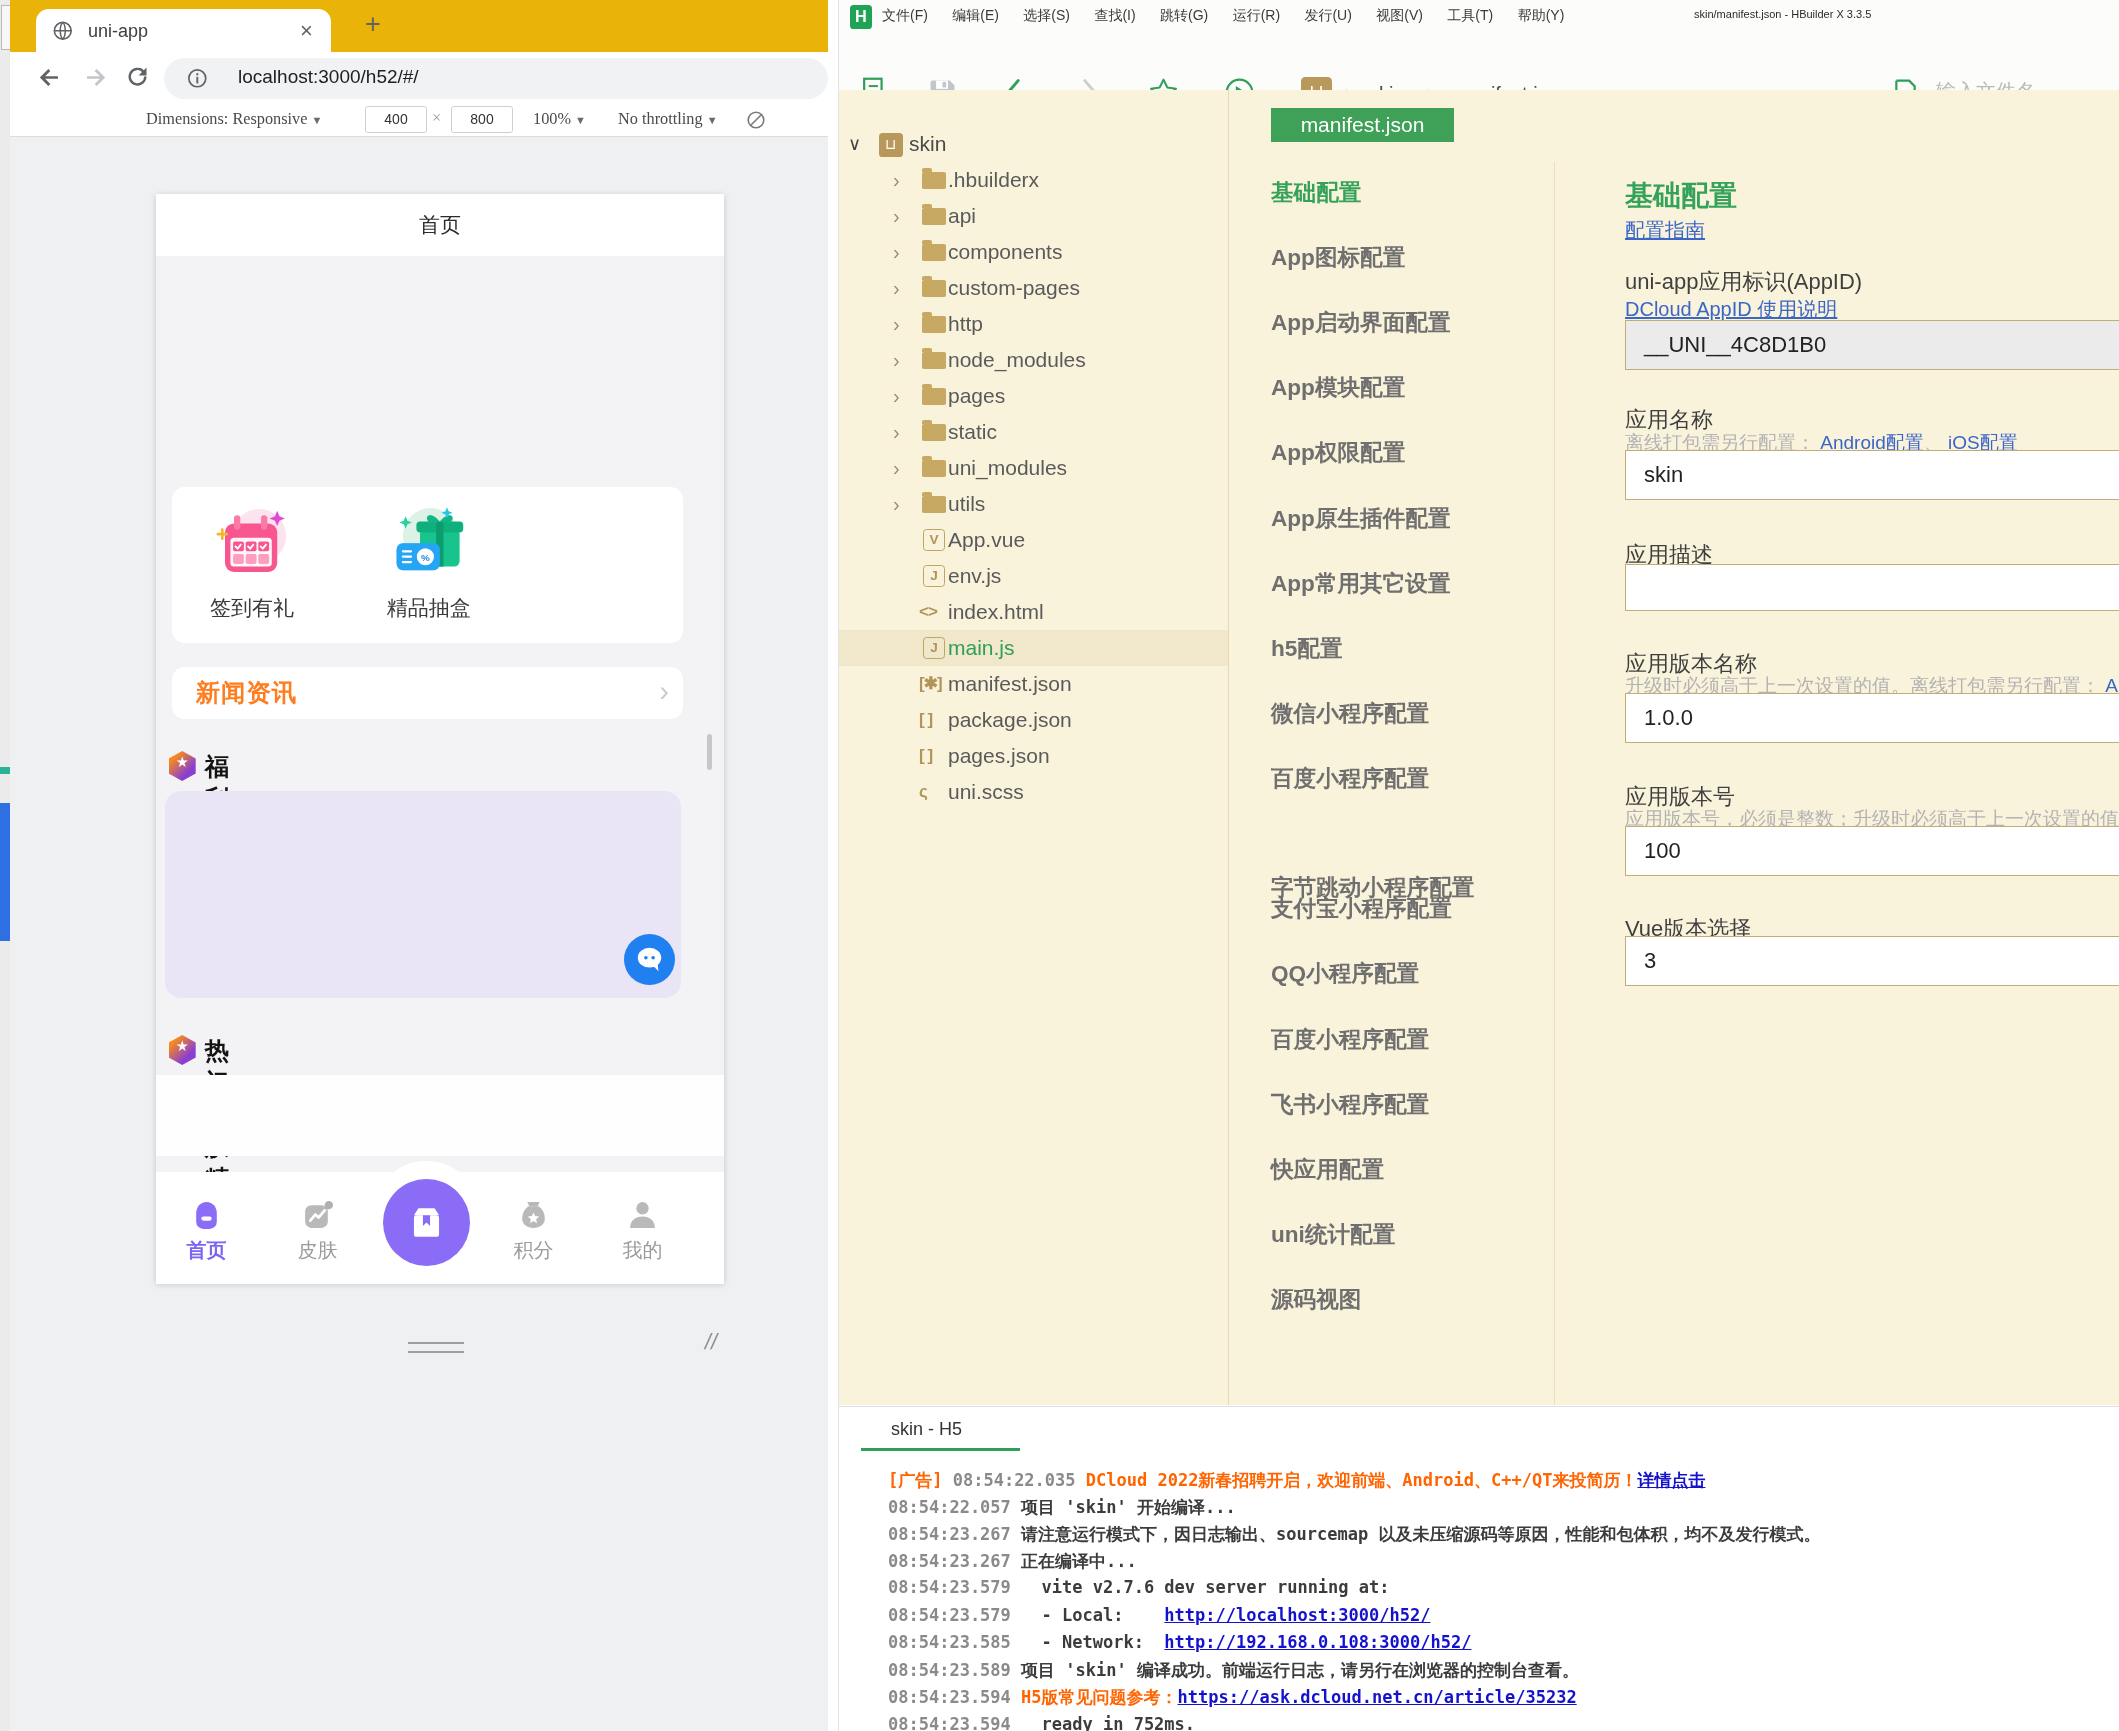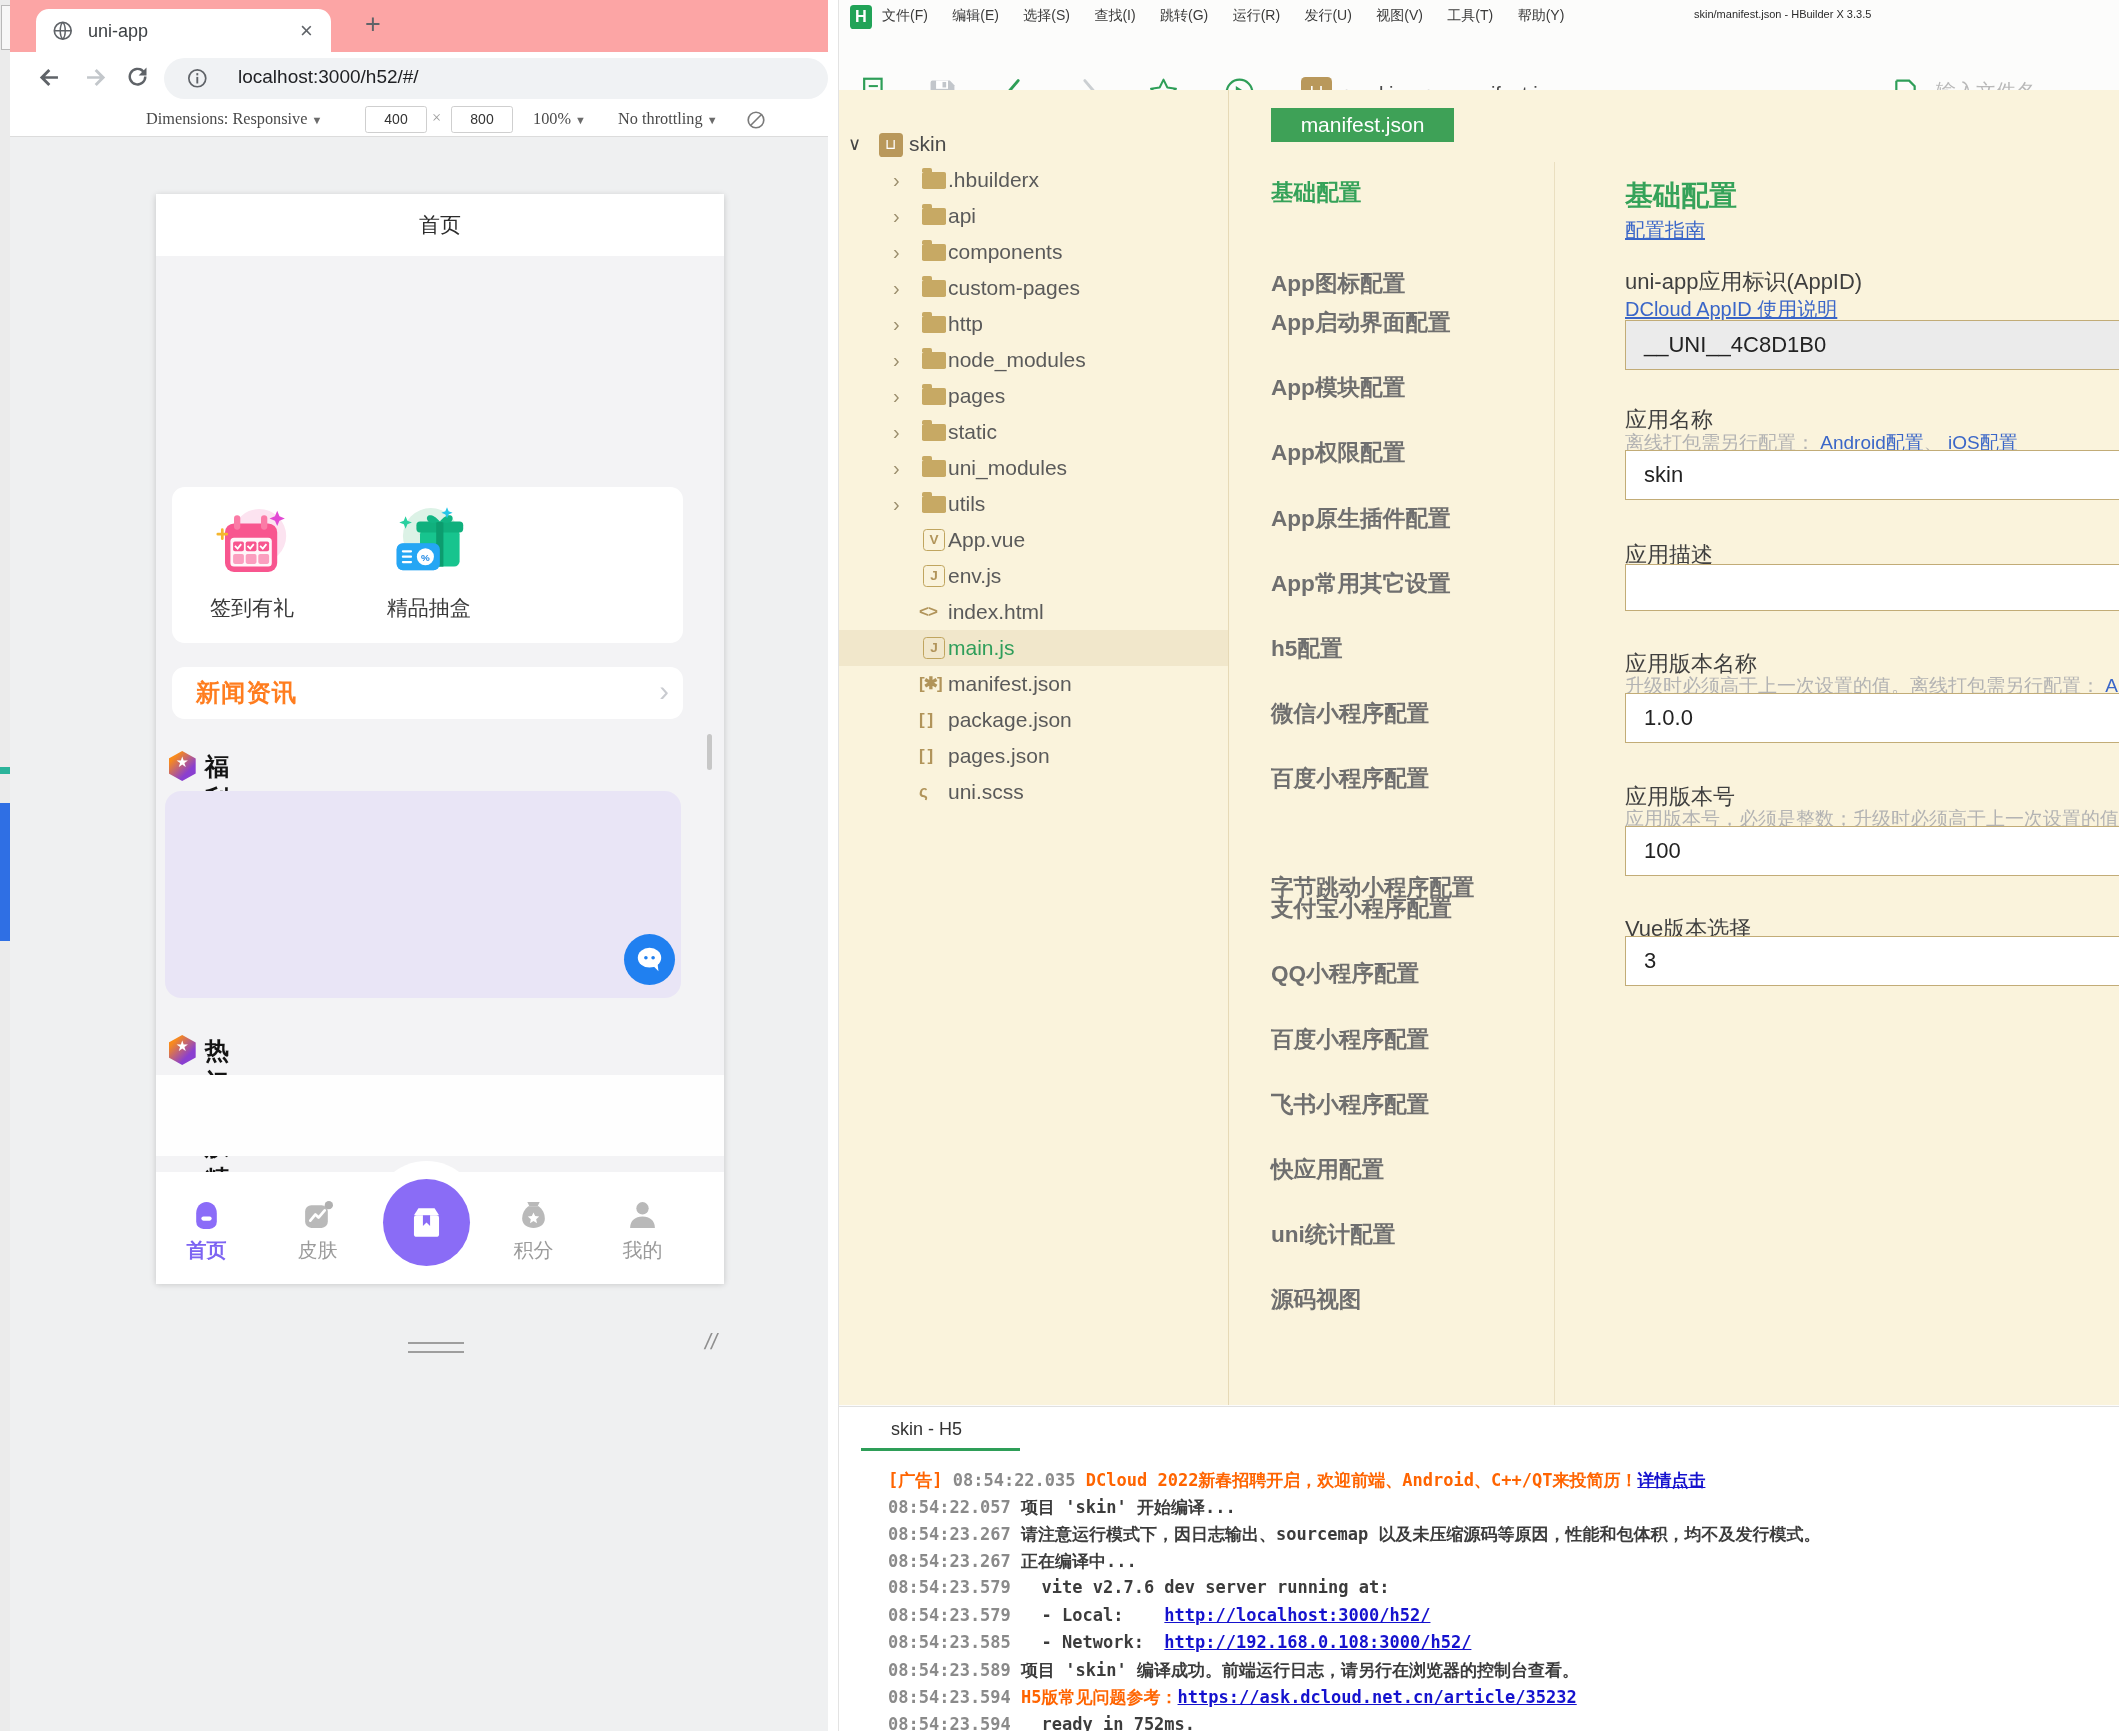--- a/index.html
+++ b/index.html
@@ -8,21 +8,21 @@
   #root{position:relative;width:2120px;height:1731px;}
   .abs{position:absolute;}
 
   
   #browser{position:absolute;left:0;top:0;width:828px;height:1731px;background:#fff;}
   #edge-strip{position:absolute;left:0;top:0;width:10px;height:1731px;background:#ebebeb;border-right:0.9px solid #dcdcdc;}
   #edge-teal{position:absolute;left:0;top:767px;width:10px;height:7.2px;background:#2bb39a;}
   #edge-blue{position:absolute;left:0;top:803px;width:10px;height:138px;background:#2f6fe4;}
   #edge-box{position:absolute;left:0.9px;top:5.4px;width:8.1px;height:43px;border:0.9px solid #b9b9b9;background:#f7f7f7;}
 
-  #tabstrip{position:absolute;left:10px;top:0;width:966px;height:52px;background:#fca5a5;text-decoration:underline;}
+  #tabstrip{position:absolute;left:10px;top:0;width:966px;height:52px;background:#eab308;text-decoration:underline;}
   #tab{position:absolute;left:26px;top:9px;width:295px;height:43px;background:#fff;border-radius:12.7px 12.7px 0 0;}
   #tab-title{position:absolute;left:52px;top:11.8px;font-size:18px;color:#3c4043;}
   #tab-close{position:absolute;left:264px;top:9px;font-size:22px;color:#5f6368;}
   #newtab-btn{position:absolute;left:355px;top:9px;font-size:27px;color:#5f6368;font-weight:300;}
 
   #chrome-toolbar{position:absolute;left:10px;top:52px;width:818px;height:52px;background:#fff;}
   .navglyph{position:absolute;top:11px;}
   #url-pill{position:absolute;left:154px;top:6.3px;width:664px;height:41px;background:#f0f2f4;border-radius:21px;}
   #url-text{position:absolute;left:74px;top:8.1px;font-size:19px;color:#202124;font-family:"Liberation Sans",sans-serif;}
 
@@ -464,21 +464,21 @@
             <span class="t-fplain" style="top: 0px;">ς</span>
             <span class="tlabel tlabel-file">uni.scss</span>
           </div>
         </div>
       <div id="tree-vline"></div>
 
       <div id="editor">
         <div id="file-tab">manifest.json</div>
         <div id="sections">
             <div class="sec active" style="top: 87px;">基础配置</div>
-            <div class="sec" style="top: 152px; margin-top: 26px;">App图标配置</div>
+            <div class="sec" style="top: 152px;">App图标配置</div>
             <div class="sec" style="top: 217px;">App启动界面配置</div>
             <div class="sec" style="top: 282px;">App模块配置</div>
             <div class="sec" style="top: 347px;">App权限配置</div>
             <div class="sec" style="top: 413px;">App原生插件配置</div>
             <div class="sec" style="top: 478px;">App常用其它设置</div>
             <div class="sec" style="top: 543px;">h5配置</div>
             <div class="sec" style="top: 608px;">微信小程序配置</div>
             <div class="sec" style="top: 673px;">百度小程序配置</div>
             <div class="sec" style="top: 782px;">字节跳动小程序配置</div>
             <div class="sec" style="top: 803px;">支付宝小程序配置</div>

